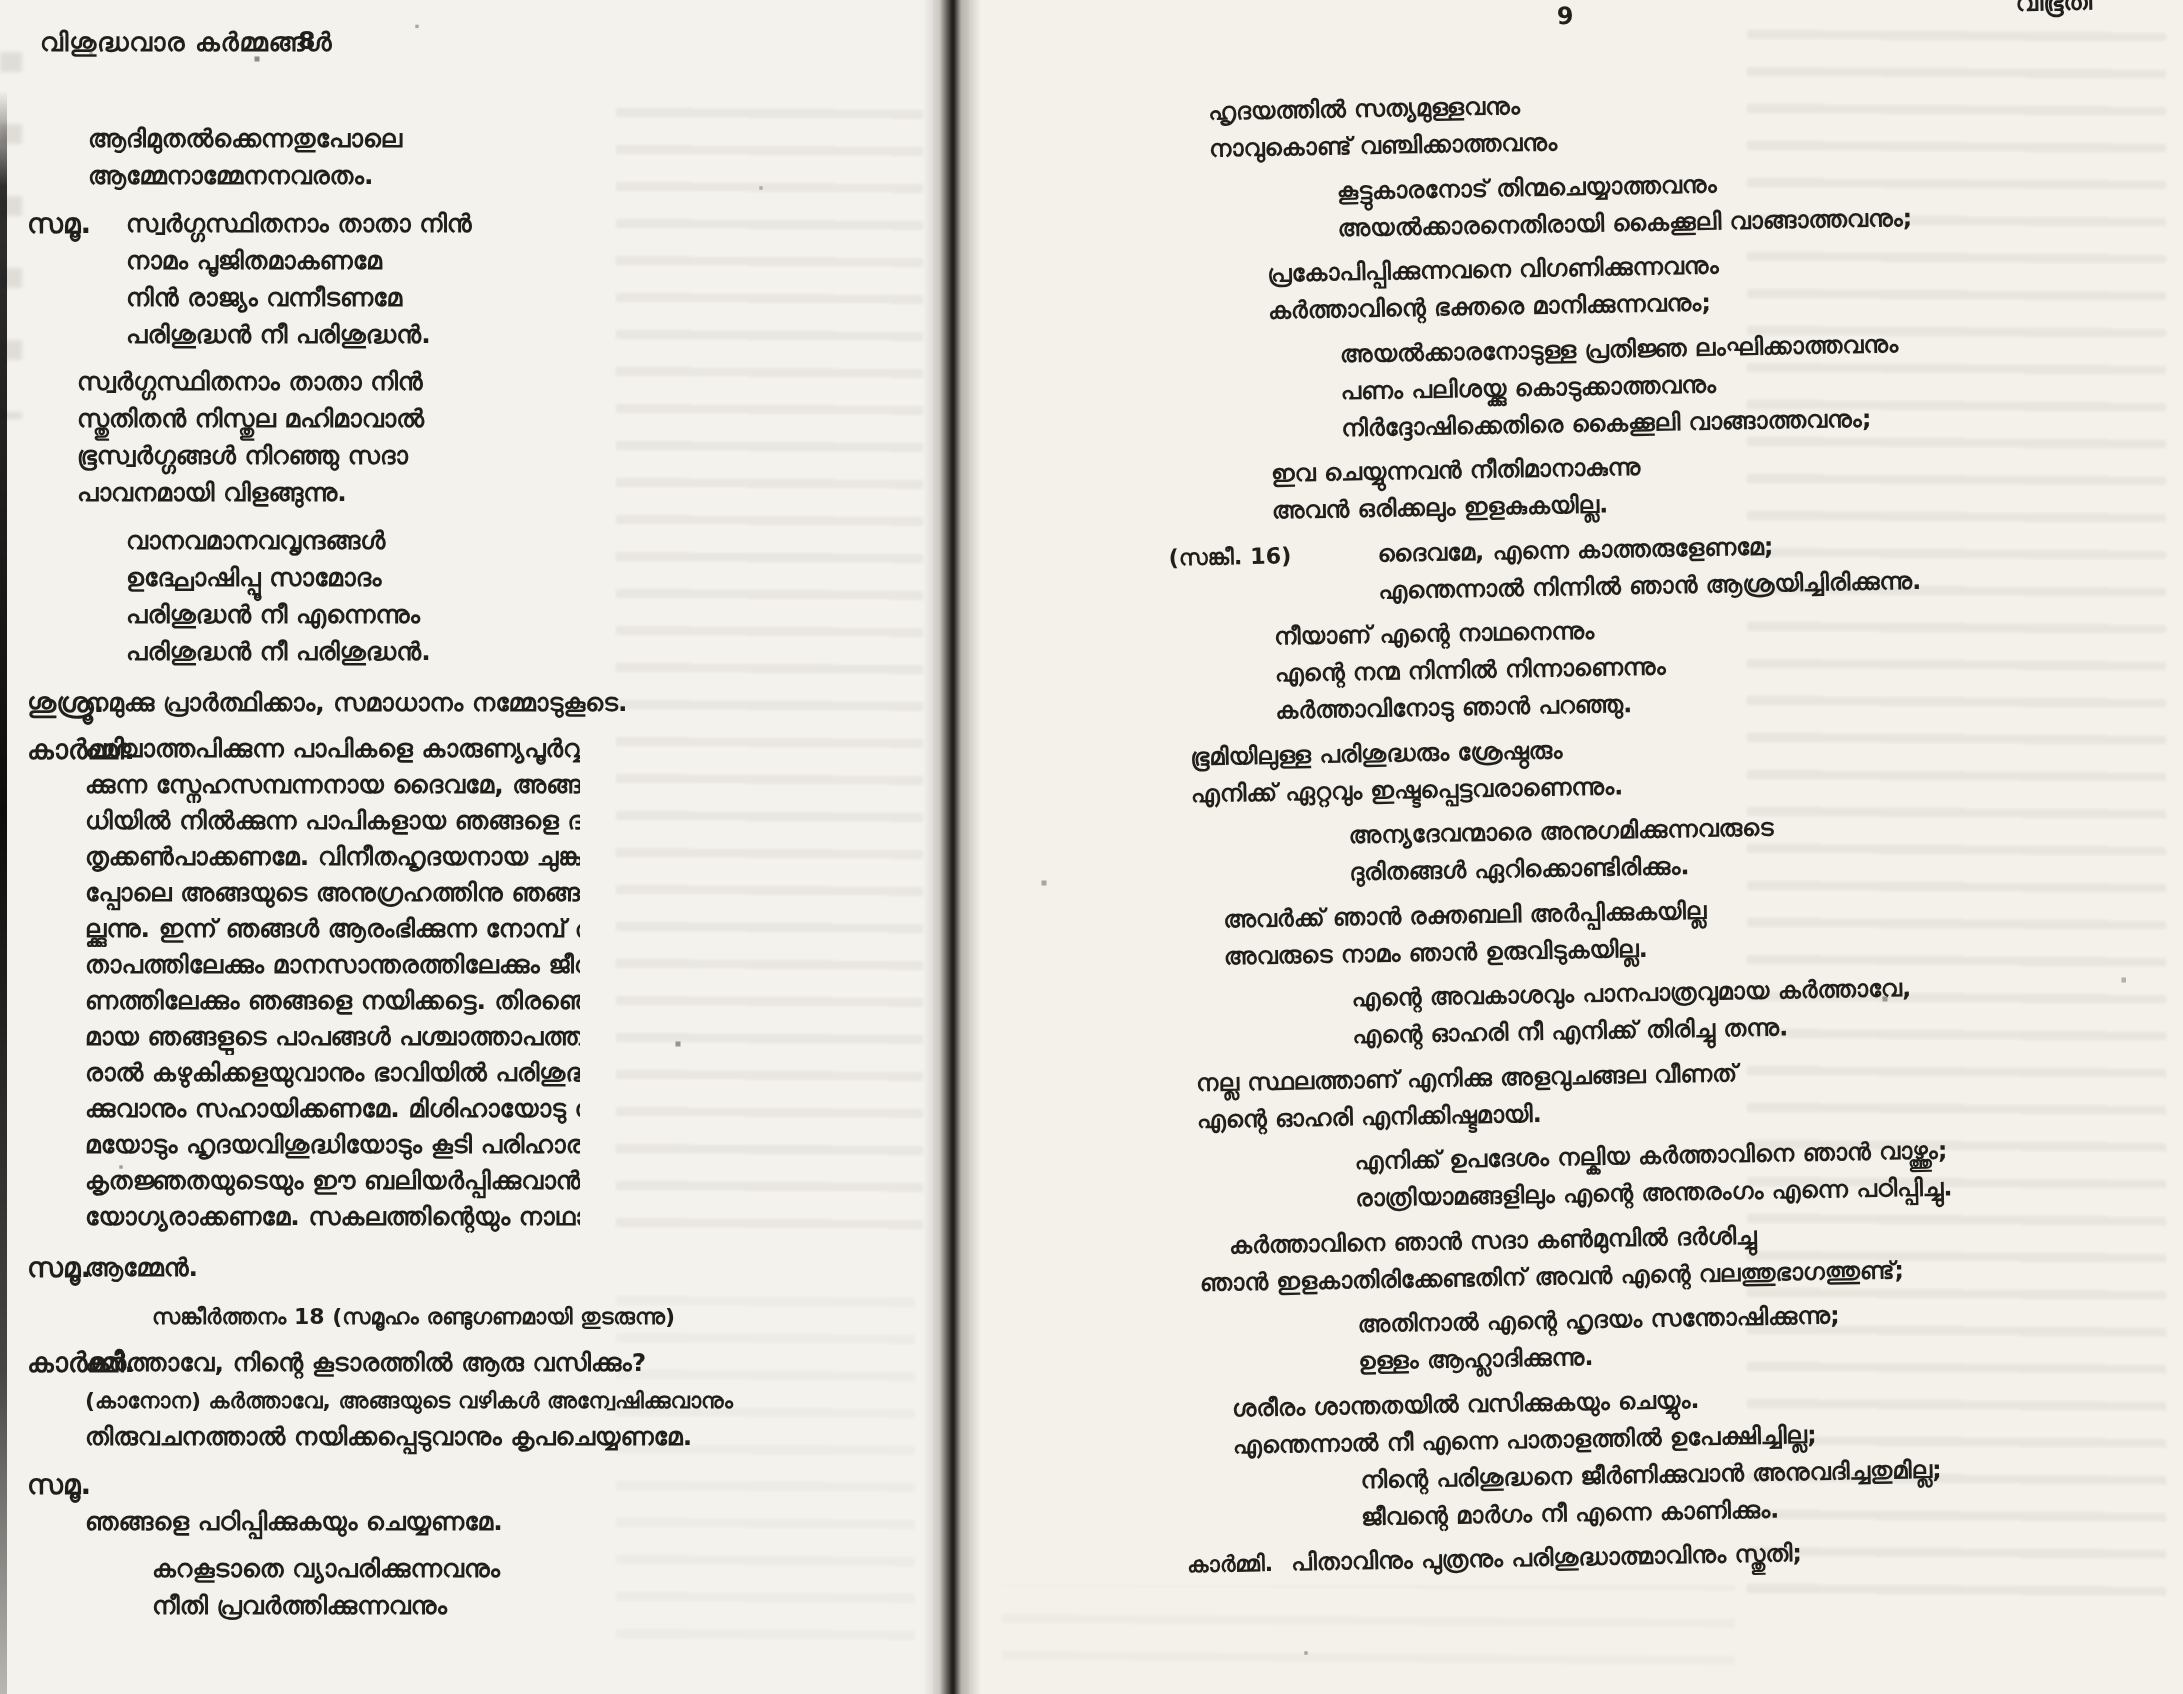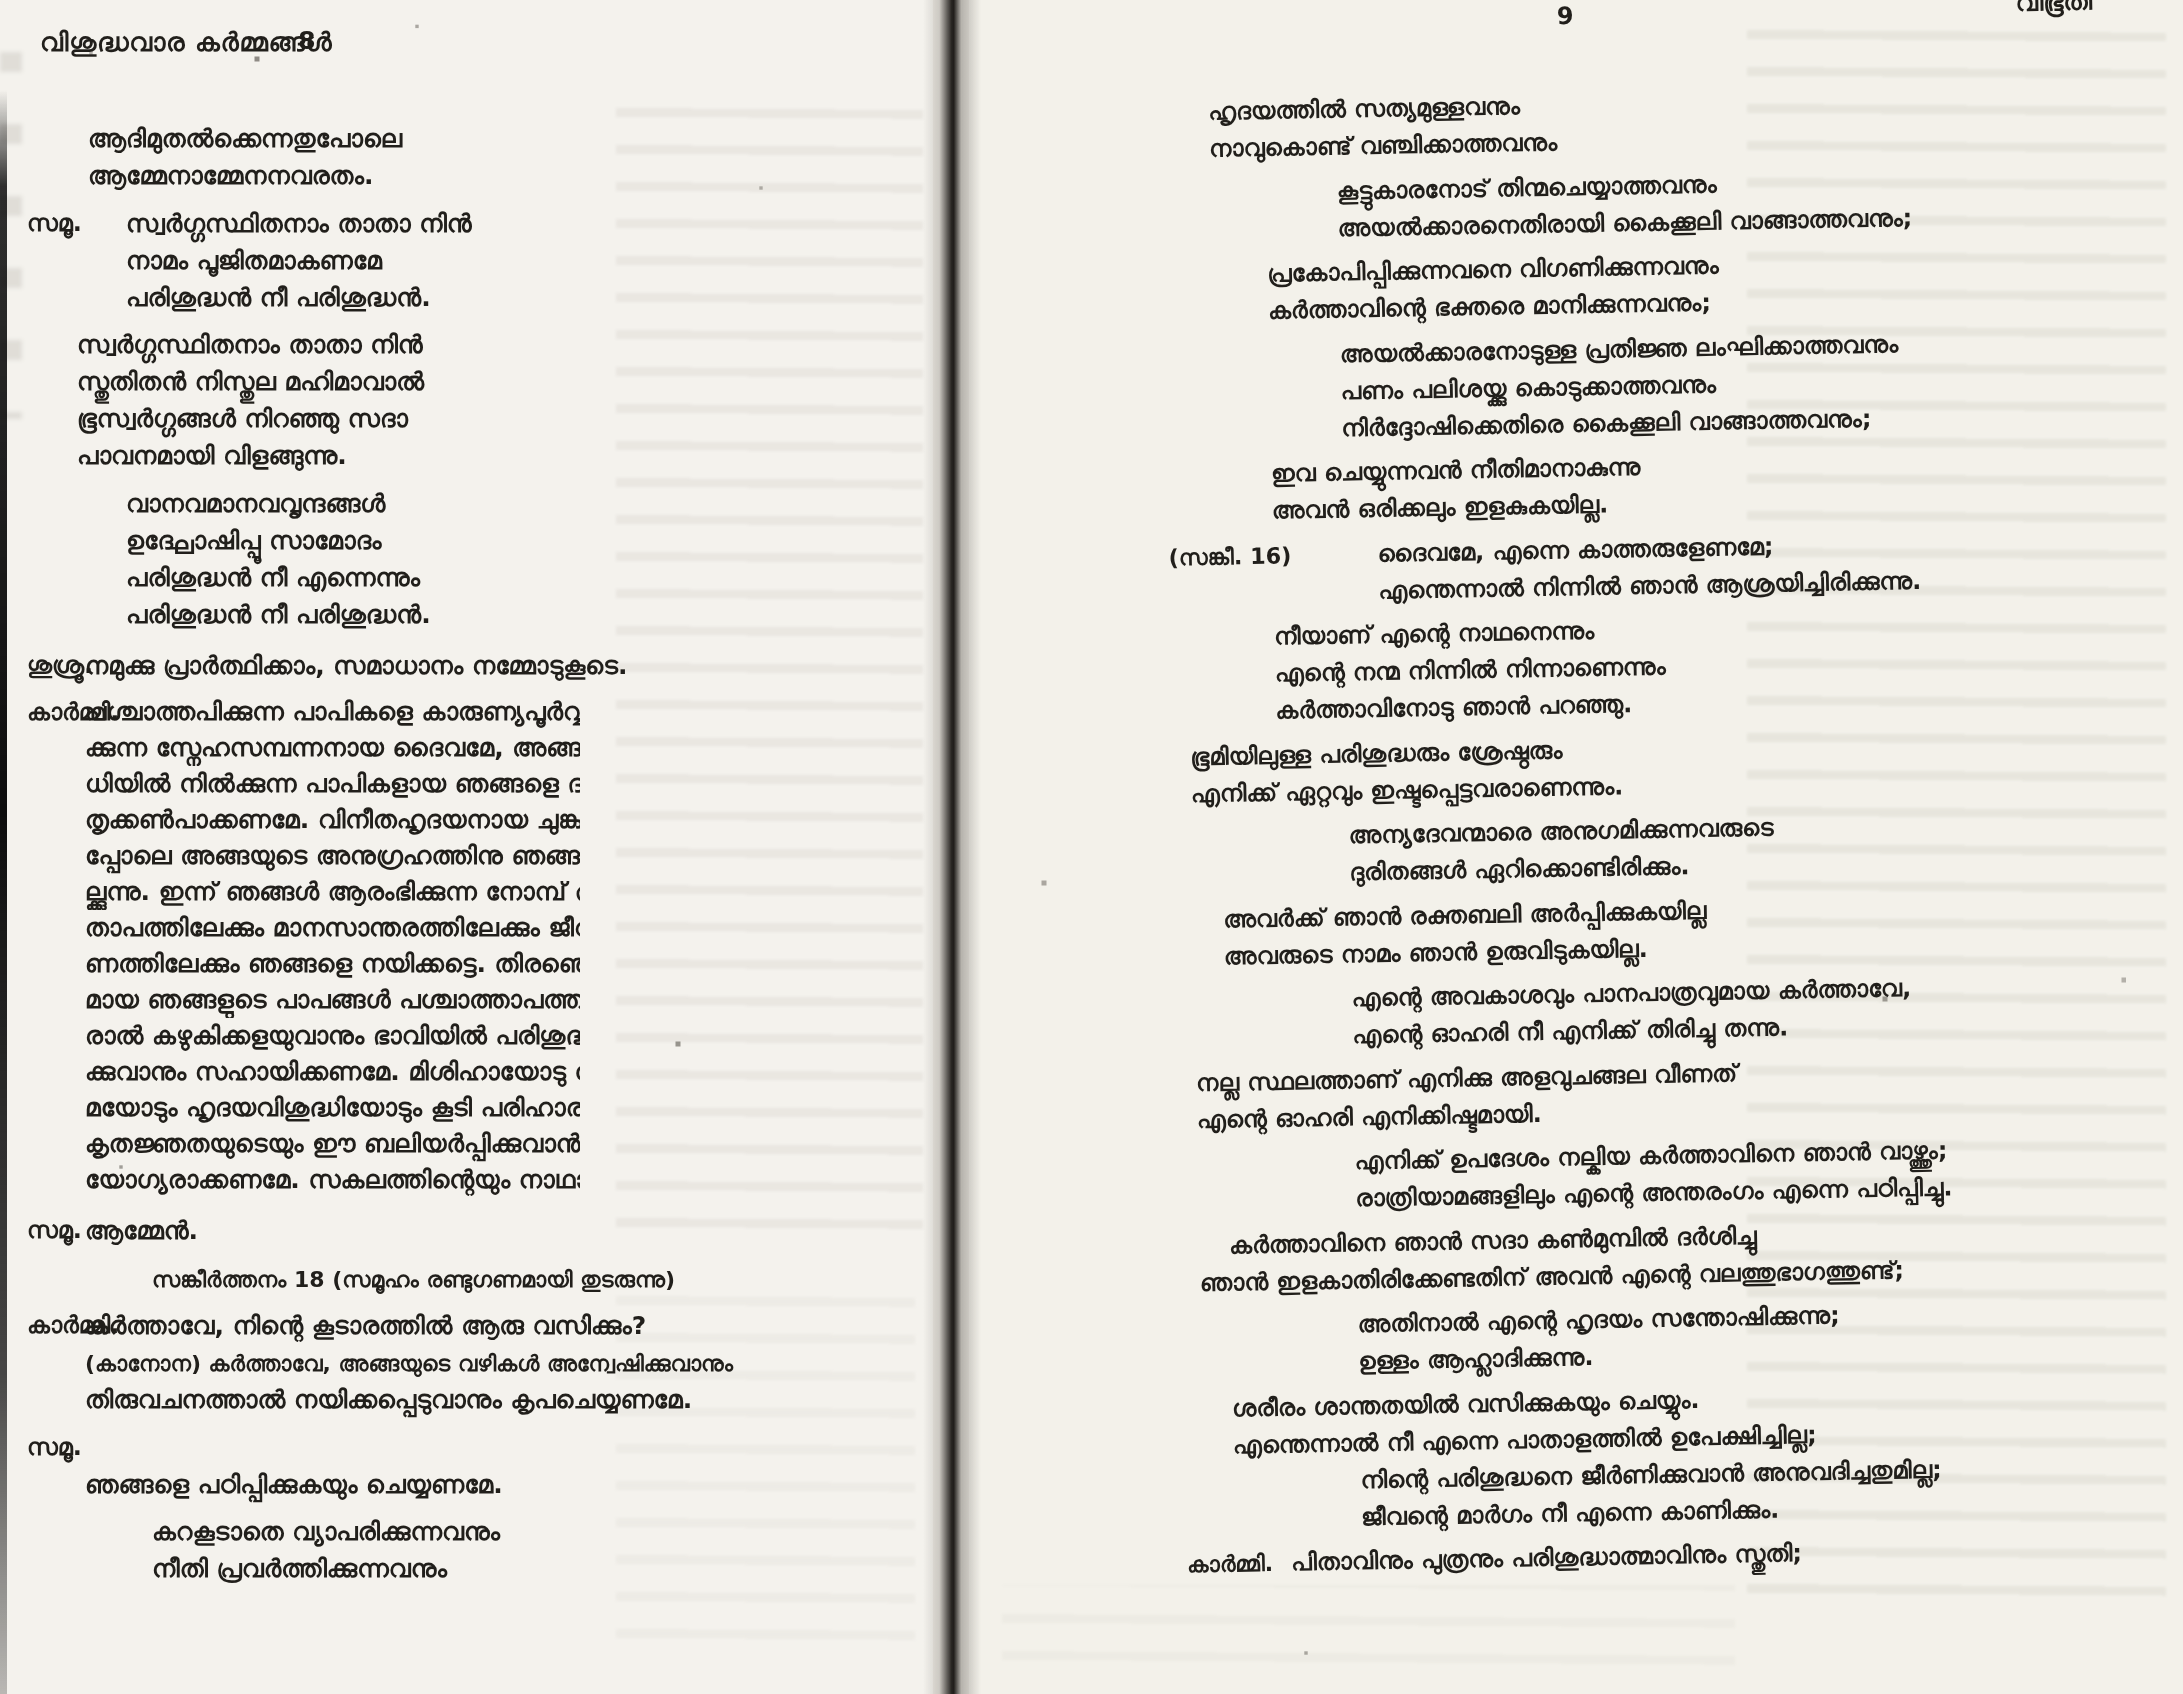--- a/index.html
+++ b/index.html
@@ -59,21 +59,21 @@
   .hdr{position:absolute;white-space:nowrap;font-weight:700;}
   #lpTitle{left:40px;top:27px;font-size:26px;letter-spacing:0.7px;}
   #lpNum{left:298px;top:25.4px;font-size:25.4px;}
   #rpNum{position:absolute;left:589px;top:12px;font-size:24px;font-weight:700;}
   #rpTitle{position:absolute;left:1048px;top:4.5px;font-size:25.4px;font-weight:700;white-space:nowrap;}
 
   #leftBody{position:absolute;left:27px;top:120px;width:860px;font-size:25px;font-weight:600;}
   #leftBody .line{position:relative;height:37px;line-height:37px;white-space:nowrap;}
   #leftBody .line.gap{margin-top:10.5px;}
   #leftBody .line.gap2{margin-top:14px;}
-  #leftBody .lbl{position:absolute;left:0;top:0;font-weight:700;font-size:24px;}
+  #leftBody .lbl{position:absolute;left:0;top:0;font-weight:700;font-size:28px;}
   .ind-f{margin-left:61px;}   .ind-a{margin-left:99px;}
   .ind-b{margin-left:50px;}   .ind-body{margin-left:58px;}
   .ind-c{margin-left:125px;}
   #leftBody .small .txt{font-size:22px;}
   #leftBody .pwrap{height:auto;}
   #leftBody .para{margin-left:58px;width:495px;}
   #leftBody .pline{height:36px;line-height:36px;white-space:nowrap;overflow:hidden;}
 
   #rightRot{position:absolute;left:969px;top:0;width:1214px;height:1694px;
     transform:rotate(-1.05deg);transform-origin:60px 90px;}
@@ -97,20 +97,21 @@
 <div id="ghostLeftMargin"></div>
 <div id="speckles"></div>
 
 <div class="hdr" id="lpTitle">വിശുദ്ധവാര കർമ്മങ്ങൾ</div>
 <div class="hdr" id="lpNum">8</div>
 <div id="leftBody">
     <div class="line"><span class="txt ind-f" style="display: inline-block;">ആദിമുതൽക്കെന്നതുപോലെ</span></div>
     <div class="line"><span class="txt ind-f" style="display: inline-block;">ആമ്മേനാമ്മേനനവരതം.</span></div>
     <div class="line gap"><span class="lbl">സമൂ.</span><span class="txt ind-a" style="display: inline-block;">സ്വർഗ്ഗസ്ഥിതനാം താതാ നിൻ</span></div>
     <div class="line"><span class="txt ind-a" style="display: inline-block;">നാമം പൂജിതമാകണമേ</span></div>
+    <div class="line"><span class="txt ind-a" style="display: inline-block;">നിൻ രാജ്യം വന്നീടണമേ</span></div>
     <div class="line"><span class="txt ind-a" style="display: inline-block;">പരിശുദ്ധൻ നീ പരിശുദ്ധൻ.</span></div>
     <div class="line gap"><span class="txt ind-b" style="display: inline-block;">സ്വർഗ്ഗസ്ഥിതനാം താതാ നിൻ</span></div>
     <div class="line"><span class="txt ind-b" style="display: inline-block;">സ്തുതിതൻ നിസ്തുല മഹിമാവാൽ</span></div>
     <div class="line"><span class="txt ind-b" style="display: inline-block;">ഭൂസ്വർഗ്ഗങ്ങൾ നിറഞ്ഞു സദാ</span></div>
     <div class="line"><span class="txt ind-b" style="display: inline-block;">പാവനമായി വിളങ്ങുന്നു.</span></div>
     <div class="line gap"><span class="txt ind-a" style="display: inline-block;">വാനവമാനവവൃന്ദങ്ങൾ</span></div>
     <div class="line"><span class="txt ind-a" style="display: inline-block;">ഉദ്ഘോഷിപ്പൂ സാമോദം</span></div>
     <div class="line"><span class="txt ind-a" style="display: inline-block;">പരിശുദ്ധൻ നീ എന്നെന്നും</span></div>
     <div class="line"><span class="txt ind-a" style="display: inline-block;">പരിശുദ്ധൻ നീ പരിശുദ്ധൻ.</span></div>
     <div class="line gap2"><span class="lbl">ശുശ്രൂ.</span><span class="txt ind-body" style="display: inline-block;">നമുക്കു പ്രാർത്ഥിക്കാം, സമാധാനം നമ്മോടുകൂടെ.</span></div>

